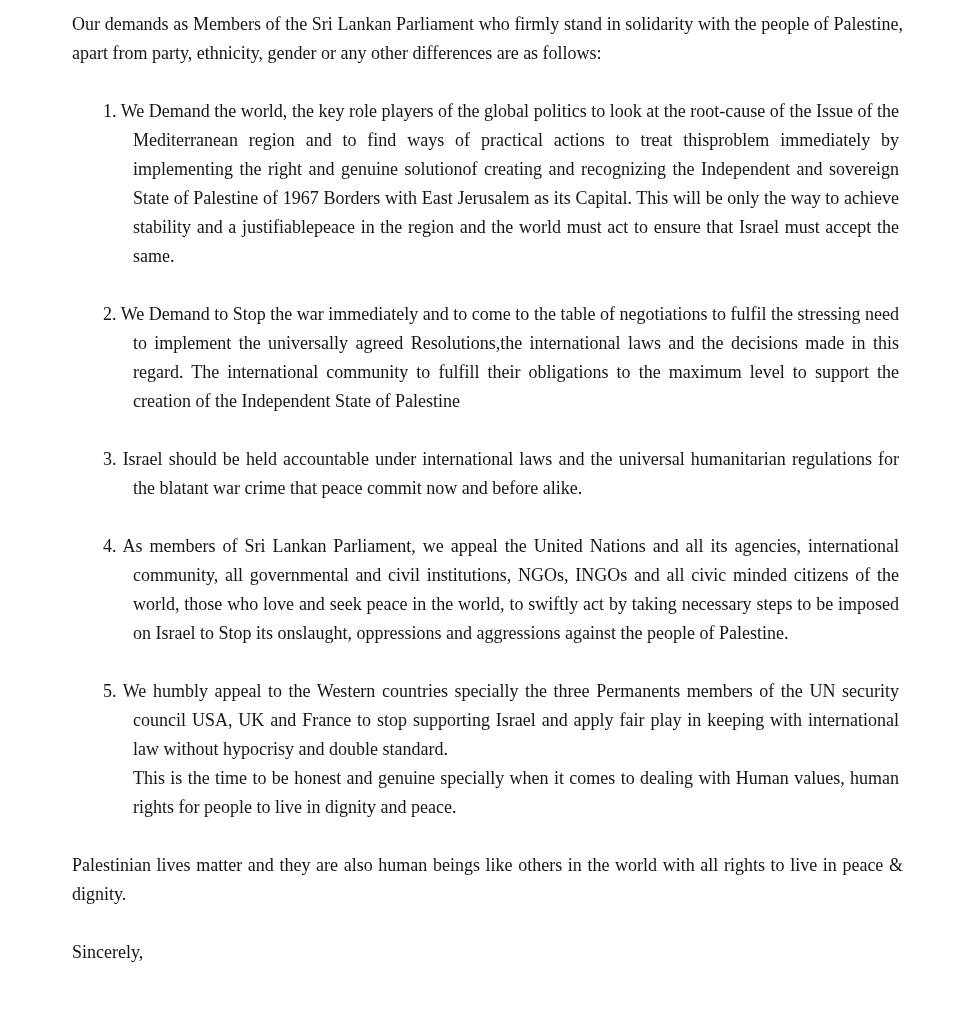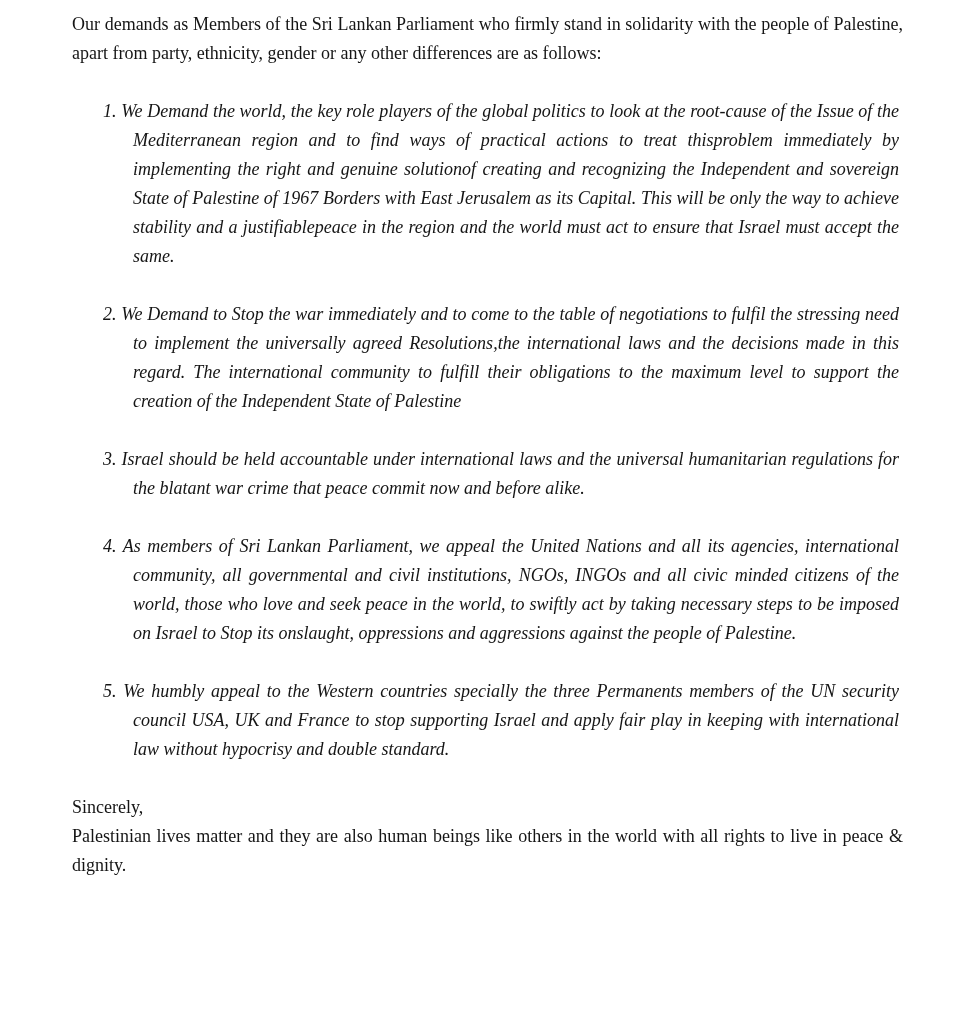--- a/index.html
+++ b/index.html
@@ -25,21 +25,20 @@
     margin: 0 0 29px 0;
   }
   .demand-list {
     margin: 0;
     padding: 0;
   }
   .list-item {
     margin: 0 4px 29px 0;
     padding-left: 61px;
     box-sizing: border-box;
-    font-style: italic;
   }
   .item-main {
     text-align: justify;
     text-indent: -30px;
   }
   .item-extra {
     text-align: justify;
   }
   .signoff {
     margin: 0;
@@ -65,21 +64,22 @@
     <div class="list-item">
       <div class="item-main"><span>3.</span> <span>Israel should be held accountable under international laws and the universal humanitarian regulations for the blatant war crime that peace commit now and before alike.</span></div>
     </div>
 
     <div class="list-item">
       <div class="item-main"><span>4.</span> <span>As members of Sri Lankan Parliament, we appeal the United Nations and all its agencies, international community, all governmental and civil institutions, NGOs, INGOs and all civic minded citizens of the world, those who love and seek peace in the world, to swiftly act by taking necessary steps to be imposed on Israel to Stop its onslaught, oppressions and aggressions against the people of Palestine.</span></div>
     </div>
 
     <div class="list-item">
       <div class="item-main"><span>5.</span> <span>We humbly appeal to the Western countries specially the three Permanents members of the UN security council USA, UK and France to stop supporting Israel and apply fair play in keeping with international law without hypocrisy and double standard.</span></div>
+      <div class="item-extra">This is the  time to be honest and genuine specially when it comes to dealing with Human values, human rights for people to live in dignity and peace.</div>
     </div>
 
   </div>
 
+  <p class="para">Palestinian lives matter and they are also human beings like others in the world with all rights to live in peace &amp; dignity.</p>
+
   <p class="para signoff">Sincerely,</p>
-
-  <p class="para">Palestinian lives matter and they are also human beings like others in the world with all rights to live in peace &amp; dignity.</p>
 
 </div>
 
 </body></html>

